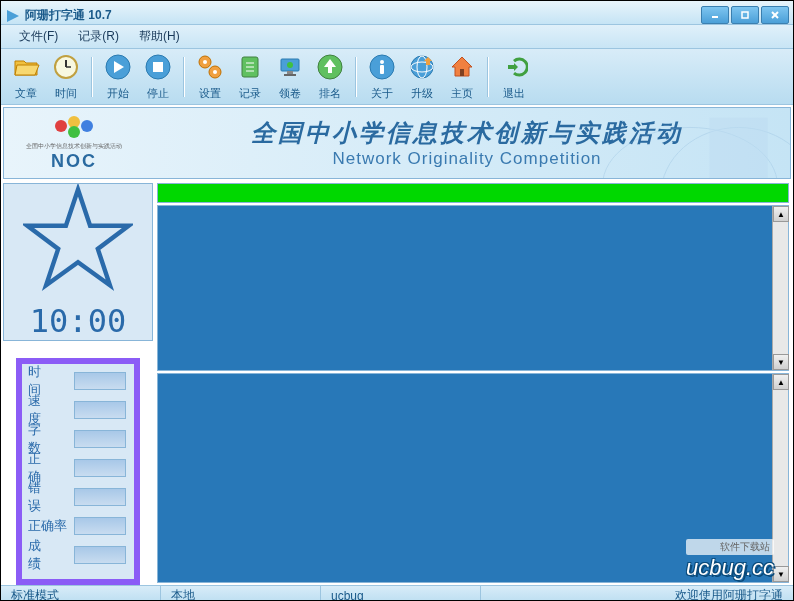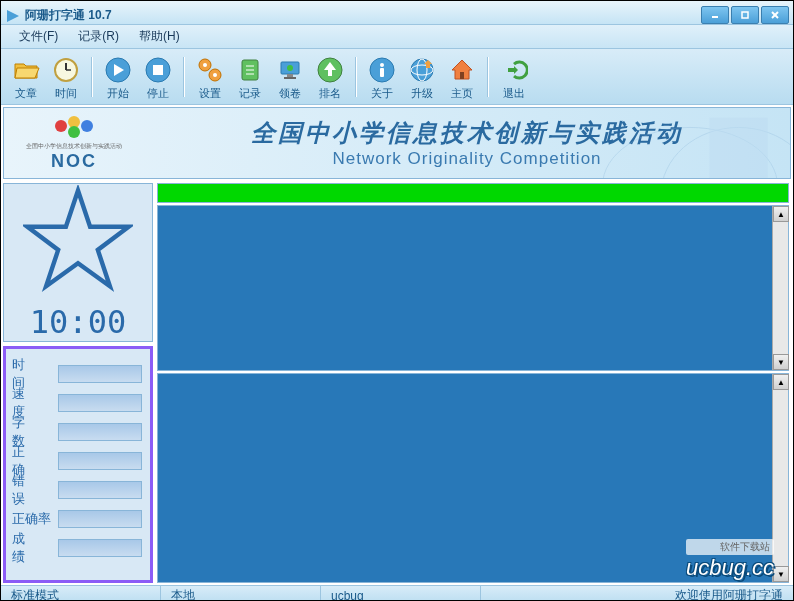--- a/index.html
+++ b/index.html
@@ -9,38 +9,38 @@
     .titlebar-icon { width: 16px; height: 16px; margin-right: 4px; }
     .titlebar-text { font-size: 12px; color: #1a5a8a; font-weight: bold; flex: 1; }
     .window-controls { display: flex; gap: 2px; }
     .win-btn { width: 28px; height: 18px; background: linear-gradient(to bottom, #7ec5f0, #4a9fd8); border: 1px solid #3a7fb0; border-radius: 2px; display: flex; align-items: center; justify-content: center; cursor: pointer; }
     .win-btn svg { width: 10px; height: 10px; }
     
     .menubar { height: 24px; background: linear-gradient(to bottom, #e0f0fa, #c8e5f5); display: flex; align-items: center; padding: 4px 8px; border-bottom: 1px solid #9cc5e0; }
     .menu-item { font-size: 12px; color: #1a3a5a; padding: 2px 10px; cursor: pointer; }
     
     .toolbar { height: 56px; background: linear-gradient(to bottom, #d8ecf8, #b8dcf0); display: flex; align-items: center; padding: 2px 6px; border-bottom: 1px solid #9cc5e0; gap: 2px; }
-    .tool-btn { width: 38px; height: 50px; display: flex; flex-direction: column; align-items: center; justify-content: flex-end; cursor: pointer; border: 1px solid transparent; border-radius: 3px; }
+    .tool-btn { width: 38px; height: 50px; display: flex; flex-direction: column; align-items: center; justify-content: space-between; cursor: pointer; border: 1px solid transparent; border-radius: 3px; }
     .tool-icon { width: 28px; height: 28px; display: flex; align-items: center; justify-content: center; }
     .tool-label { font-size: 11px; color: #1a5a8a; margin-top: 2px; }
     .tool-sep { width: 2px; height: 40px; border-left: 1px solid #9cc5e0; border-right: 1px solid #fff; margin: 0 4px; }
     
     .banner { height: 72px; background: linear-gradient(to right, #e8f4fb, #c5e4f5); border: 1px solid #88b5d8; margin: 2px; display: flex; align-items: center; overflow: hidden; position: relative; }
     .banner-logo { width: 140px; text-align: center; }
     .noc-text { font-size: 18px; font-weight: bold; color: #2a6aa0; letter-spacing: 2px; }
     .banner-title { flex: 1; text-align: center; }
     .banner-cn { font-size: 24px; color: #2a6aa0; font-weight: bold; font-style: italic; letter-spacing: 3px; }
     .banner-en { font-size: 17px; color: #3a7ab0; letter-spacing: 1px; }
     .banner-bg { position: absolute; right: 0; top: 0; width: 200px; height: 100%; opacity: 0.3; }
     
     .main-area { display: flex; height: 404px; }
     .left-panel { width: 154px; display: flex; flex-direction: column; }
     .star-box { height: 178px; background: #d8e8f5; border: 1px solid #88b5d8; margin: 2px; display: flex; flex-direction: column; align-items: center; justify-content: center; }
     .timer-text { font-size: 32px; color: #2a6aaa; font-family: monospace; margin-top: 8px; }
-    .stats-box { flex: 1; background: #d8e8f5; border: 3px solid #8b5cf6; margin: 2px; padding: 14px 4px; }
+    .stats-box { flex: 1; background: #d8e8f5; border: 6px solid #8b5cf6; margin: 15px; padding: 6px 4px; }
     .stat-row { display: flex; align-items: center; margin-bottom: 7px; height: 22px; }
     .stat-label { width: 48px; font-size: 13px; color: #2a6aaa; text-align: justify; letter-spacing: 4px; padding-left: 2px; }
     .stat-label-3 { letter-spacing: 0; }
     .stat-field { flex: 1; height: 18px; background: linear-gradient(to bottom, #a8c8e8, #c8dcf0); border: 1px solid #88b5d8; margin-right: 4px; }
     
     .right-panel { flex: 1; display: flex; flex-direction: column; }
     .green-bar { height: 20px; background: #00d800; border: 1px solid #88b5d8; margin: 2px 4px 0 2px; }
     .text-area { flex: 1; background: #2878b8; border: 1px solid #88b5d8; margin: 2px 4px 2px 2px; position: relative; }
     .text-area2 { height: 210px; background: #2878b8; border: 1px solid #88b5d8; margin: 0 4px 2px 2px; position: relative; }
     .scrollbar { position: absolute; right: 0; top: 0; width: 16px; height: 100%; background: #e8e8e8; border-left: 1px solid #aaa; }

